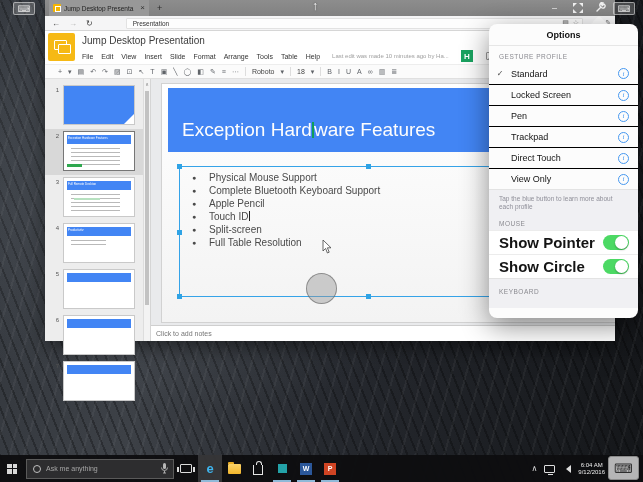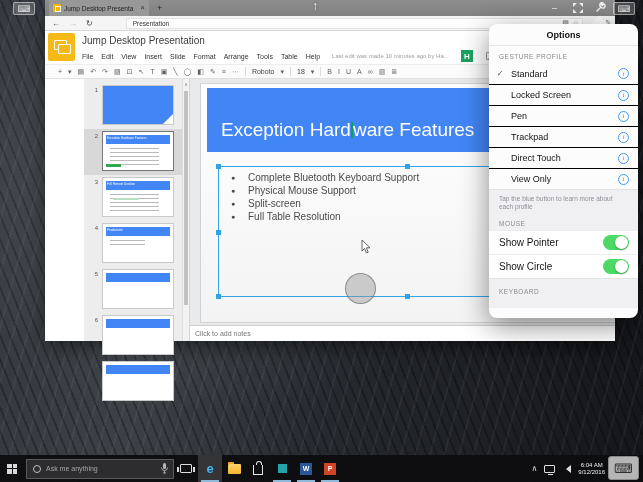--- a/index.html
+++ b/index.html
@@ -49,21 +49,21 @@
   #present-btn { margin-left:6px; height:14px; border:1px solid #c6c6c6; border-radius:2px; background:linear-gradient(#fbfbfb,#f0f0f0); display:flex; align-items:center; gap:3px; padding:0 5px; flex:none; }
   #present-btn .play { width:9px; height:9px; background:#4a4d52; color:#fff; font-size:5px; display:flex; align-items:center; justify-content:center; }
   #present-btn .plabel { font-size:7px; font-weight:bold; color:#333; }
 
   #slidestoolbar { left:0; top:64px; right:0; height:15px; background:#fbfbfb; border-top:1px solid #ededed; border-bottom:1px solid #e0e0e0; display:flex; align-items:center; padding-left:13px; gap:6px; }
   .tb-ic { font-size:7px; color:#5f6368; line-height:13px; }
   .tb-sep { width:1px; height:9px; background:#ddd; }
   .tb-label { font-size:7px; color:#444; }
 
   
-  #workspace { left:0; top:79px; right:0; bottom:0; display:flex; background:#4c1d95;margin-left:39px; }
+  #workspace { left:0; top:79px; right:0; bottom:0; display:flex; background:#4c1d95; }
   #filmstrip { width:106px; background:#ededed; border-right:1px solid #d5d5d5; position:relative; padding-top:4px; flex:none; }
   .thumb-row { display:flex; padding:2px 0 4px 0; }
   .thumb-row.selected { background:#d8d8d8; }
   .thumb-num { width:18px; font-size:6px; color:#555; text-align:right; padding:2px 4px 0 0; }
   .thumb { width:72px; height:40px; background:#fff; border:1px solid #c9c9c9; position:relative; overflow:hidden; }
   .thumb-row.selected .thumb { border:1.5px solid #767676; }
   .thumb.fill { background:#4285f4; }
   .thumb.fill::after { content:""; position:absolute; right:0; bottom:0; border:5px solid #fff; border-top-color:transparent; border-left-color:transparent; }
   .thumb .band { position:absolute; left:3px; right:3px; top:3px; height:9px; background:#4285f4; }
   .thumb .band span { display:block; color:#fff; font-size:6px; transform:scale(.5); transform-origin:2px 2px; white-space:nowrap; }
@@ -108,21 +108,21 @@
   .sect-label { font-size:6.5px; letter-spacing:.5px; color:#8a8a90; padding:7px 10px 3px 10px; }
   .prow { height:21px; display:flex; align-items:center; border-top:1px solid #000000; }
   .prow:first-of-type { border-top:none; }
   .pcheck { width:22px; text-align:center; font-size:8px; color:#4a4a4a; opacity:0; }
   .pcheck.checked { opacity:1; }
   .plab { flex:1; font-size:9px; color:#141414; }
   .pinfo { width:11px; height:11px; border:1px solid #4698f0; border-radius:50%; color:#4698f0; font-size:7px; font-style:italic; font-family:"Liberation Serif", serif; display:flex; align-items:center; justify-content:center; margin-right:9px; flex:none; }
   .grayzone { background:#f0f0f3; border-top:1px solid #e3e3e3; }
   #pop-hint { font-size:6.5px; color:#8f8f99; padding:5px 10px 2px 10px; line-height:8px; }
   .mrow { height:24px; display:flex; align-items:center; background:#fff; border-top:1px solid #ececec; padding-left:10px; }
-  .mlab { flex:1; font-size:10px; color:#141414; }
+  .mlab { flex:1; font-size:15px; color:#141414;font-weight:bold; }
   .toggle { width:26px; height:15px; border-radius:8px; background:#4cd964; position:relative; margin-right:9px; flex:none; }
   .toggle .knob { position:absolute; right:1px; top:1px; width:13px; height:13px; border-radius:50%; background:#fff; box-shadow:0 1px 2px rgba(0,0,0,.3); }
   .mval { font-size:8px; color:#b5b5bc; }
   .mchev { font-size:10px; color:#c3c3c8; margin:0 8px 2px 4px; }
   #kb-sect { padding-top:9px; height:30px; }
 
   
   #taskbar { left:0; right:0; bottom:0; height:27px; background:rgba(14,14,16,.96); display:flex; align-items:center; z-index:30; }
   #start { width:24px; height:27px; display:flex; align-items:center; justify-content:center; }
   #start .flag { width:10px; height:10px; display:grid; grid-template-columns:1fr 1fr; grid-template-rows:1fr 1fr; gap:1px; }
@@ -357,27 +357,29 @@
             <span class="handle" style="right:-3px;top:-3px;"></span>
             <span class="handle" style="left:-3px;top:63px;"></span>
             <span class="handle" style="right:-3px;top:63px;"></span>
             <span class="handle" style="left:-3px;bottom:-3px;"></span>
             <span class="handle" style="left:186px;bottom:-3px;"></span>
             <span class="handle" style="right:-3px;bottom:-3px;"></span>
           </div>
 
           <div id="bullets">
 
+              <div class="brow b1"><span class="bdot">●</span><span>Physical Mouse Support</span></div>
+
               <div class="brow b1"><span class="bdot">●</span><span>Complete Bluetooth Keyboard Support</span></div>
 
-              <div class="brow b1"><span class="bdot">●</span><span>Physical Mouse Support</span></div>
-
-
-
-
+
+
+              <div class="brow b1"><span class="bdot">●</span><span>Apple Pencil</span></div>
+
+              <div class="brow b1"><span class="bdot">●</span><span>Touch ID</span><span class="tcaret show"></span></div>
 
               <div class="brow b1"><span class="bdot">●</span><span>Split-screen</span></div>
 
               <div class="brow b1"><span class="bdot">●</span><span>Full Table Resolution</span></div>
             </div>
 
           <div id="mousecursor">
             <svg width="10" height="14" viewBox="0 0 10 14">
                 <path d="M1 0 L1 11 L3.6 8.4 L5.4 13 L7.2 12.2 L5.4 7.8 L9 7.8 Z" fill="#fff" stroke="#444" stroke-width="0.8"></path>
               </svg>

